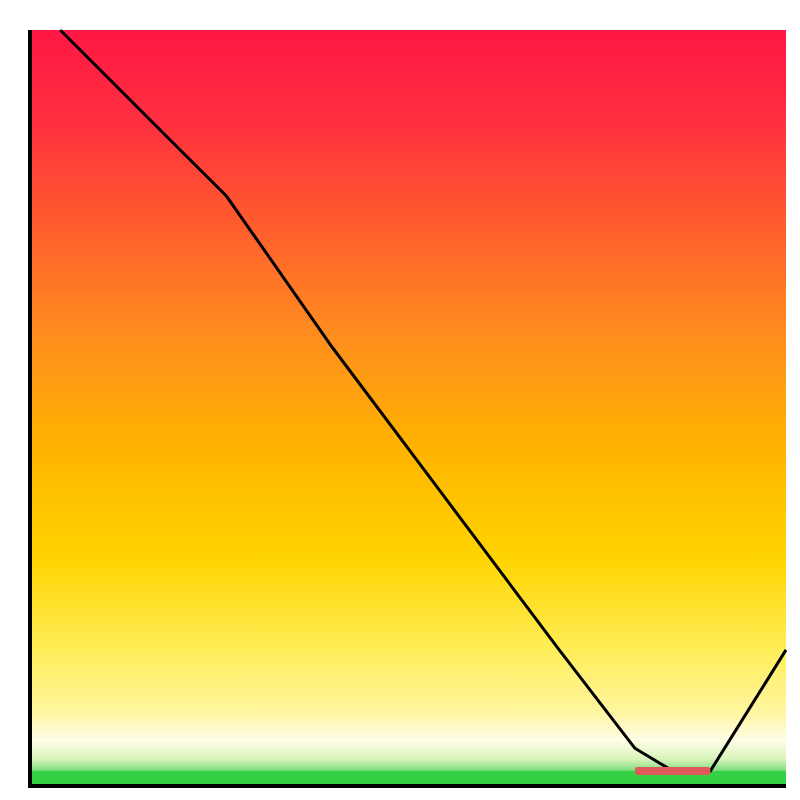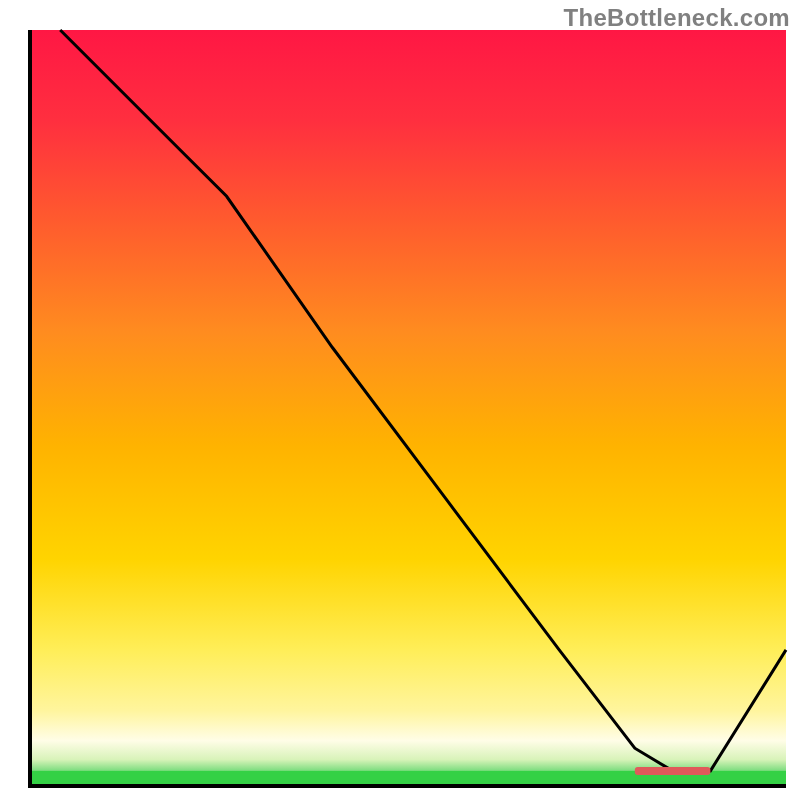--- a/index.html
+++ b/index.html
@@ -27,21 +27,20 @@
     color: #808080;
     letter-spacing: 0.3px;
     user-select: none;
   }
 </style>
 </head>
 <body>
 
 <div class="canvas-wrap">
 
-  <div class="watermark">TheBottleneck.com</div>
 
   <svg id="chart-svg" width="800" height="800">
     <defs>
       <linearGradient id="bg-grad" x1="0" y1="0" x2="0" y2="1">
           <stop offset="0.00%" stop-color="#ff1744"></stop>
           <stop offset="12.00%" stop-color="#ff2f3f"></stop>
           <stop offset="25.00%" stop-color="#ff5a2e"></stop>
           <stop offset="40.00%" stop-color="#ff8c1f"></stop>
           <stop offset="55.00%" stop-color="#ffb300"></stop>
           <stop offset="70.00%" stop-color="#ffd400"></stop>

